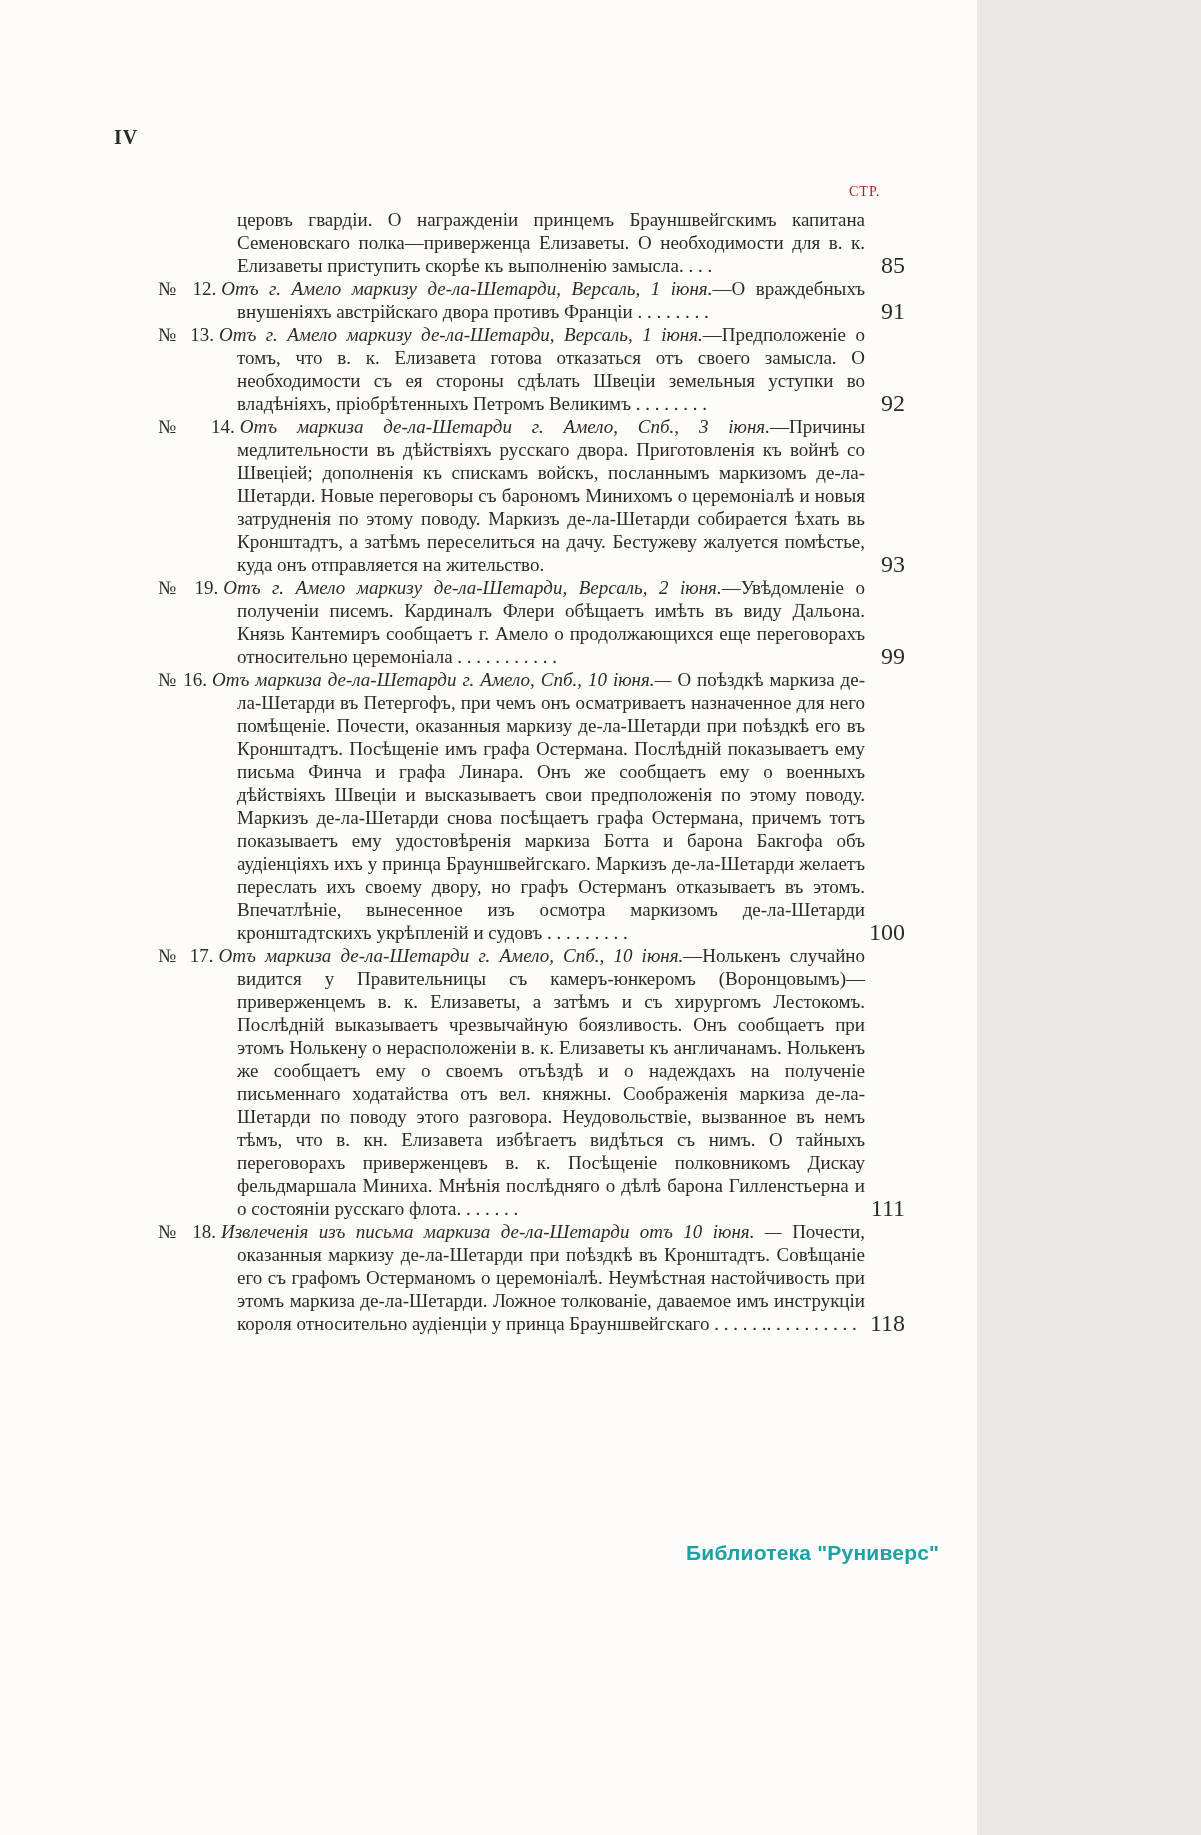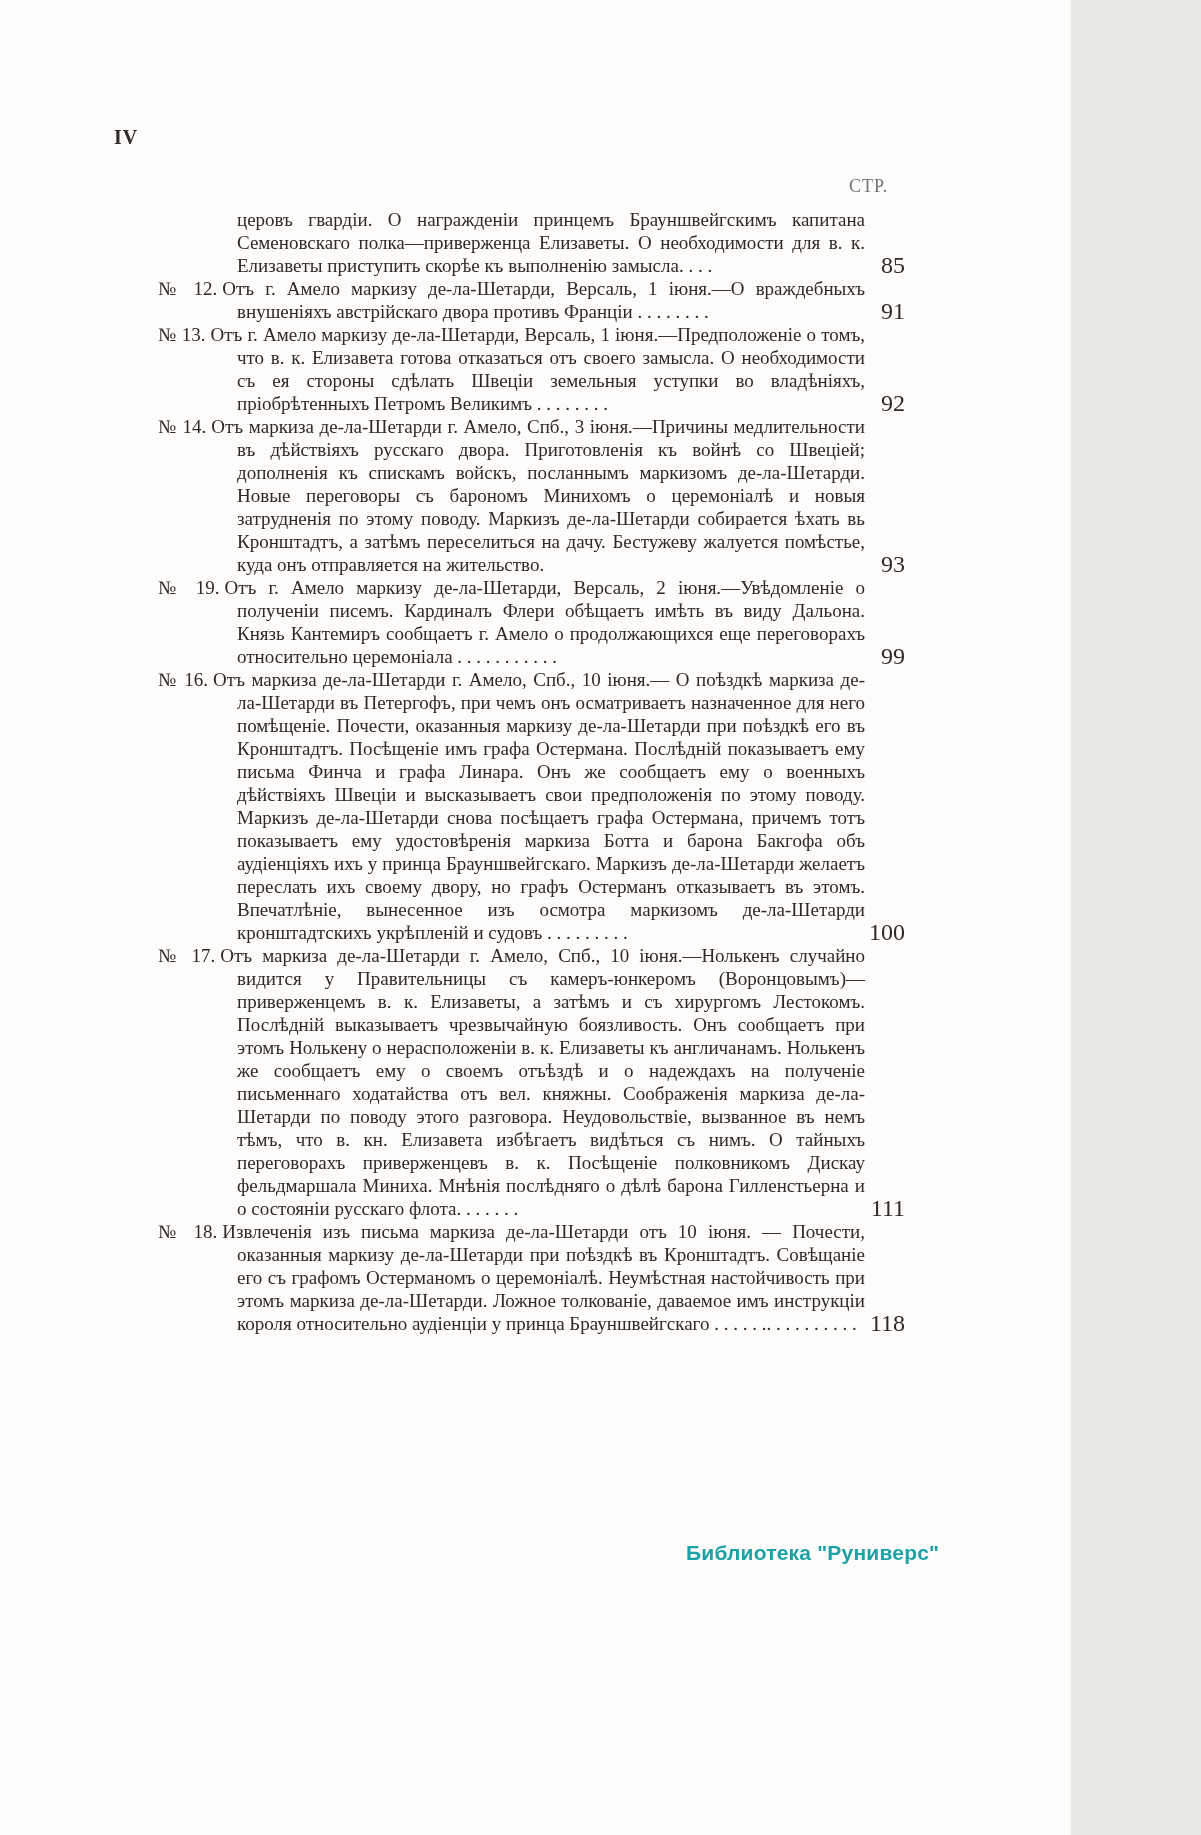--- a/index.html
+++ b/index.html
@@ -5,41 +5,41 @@
 <style>
   html, body { margin: 0; padding: 0; }
   body {
     width: 1201px;
     height: 1835px;
     background: #e9e8e4;
     font-family: "Liberation Serif", "DejaVu Serif", serif;
   }
   .page {
     position: relative;
-    width: 1071px;
+    width: 977px;
     height: 1835px;
     background: #fdfcfa;
     overflow: hidden;
     color: #2e2b27;
   }
   .folio {
     position: absolute;
     top: 126px;
     left: 114px;
     font-size: 20px;
     font-weight: bold;
     letter-spacing: 1px;
   }
   .col-header {
     position: absolute;
-    top: 176px;
+    top: 184px;
     left: 849px;
-    font-size: 18px;
+    font-size: 14px;
     letter-spacing: 1px;
-    color: #737373;
+    color: #b91c1c;
   }
   .entries {
     position: absolute;
     top: 208px;
     left: 237px;
     width: 668px;
     font-size: 19px;
     line-height: 23px;
     text-align: justify;
   }
@@ -50,20 +50,21 @@
   }
   .entry.no-hang {
     text-indent: 0;
   }
   .num {
     padding-right: 5px;
     white-space: nowrap;
     margin-left: 20px;
   }
   .head {
+    font-style: italic;
   }
   .pageno {
     position: absolute;
     right: 0;
     bottom: 0;
     text-indent: 0;
     font-size: 24px;
   }
   .watermark {
     position: absolute;

